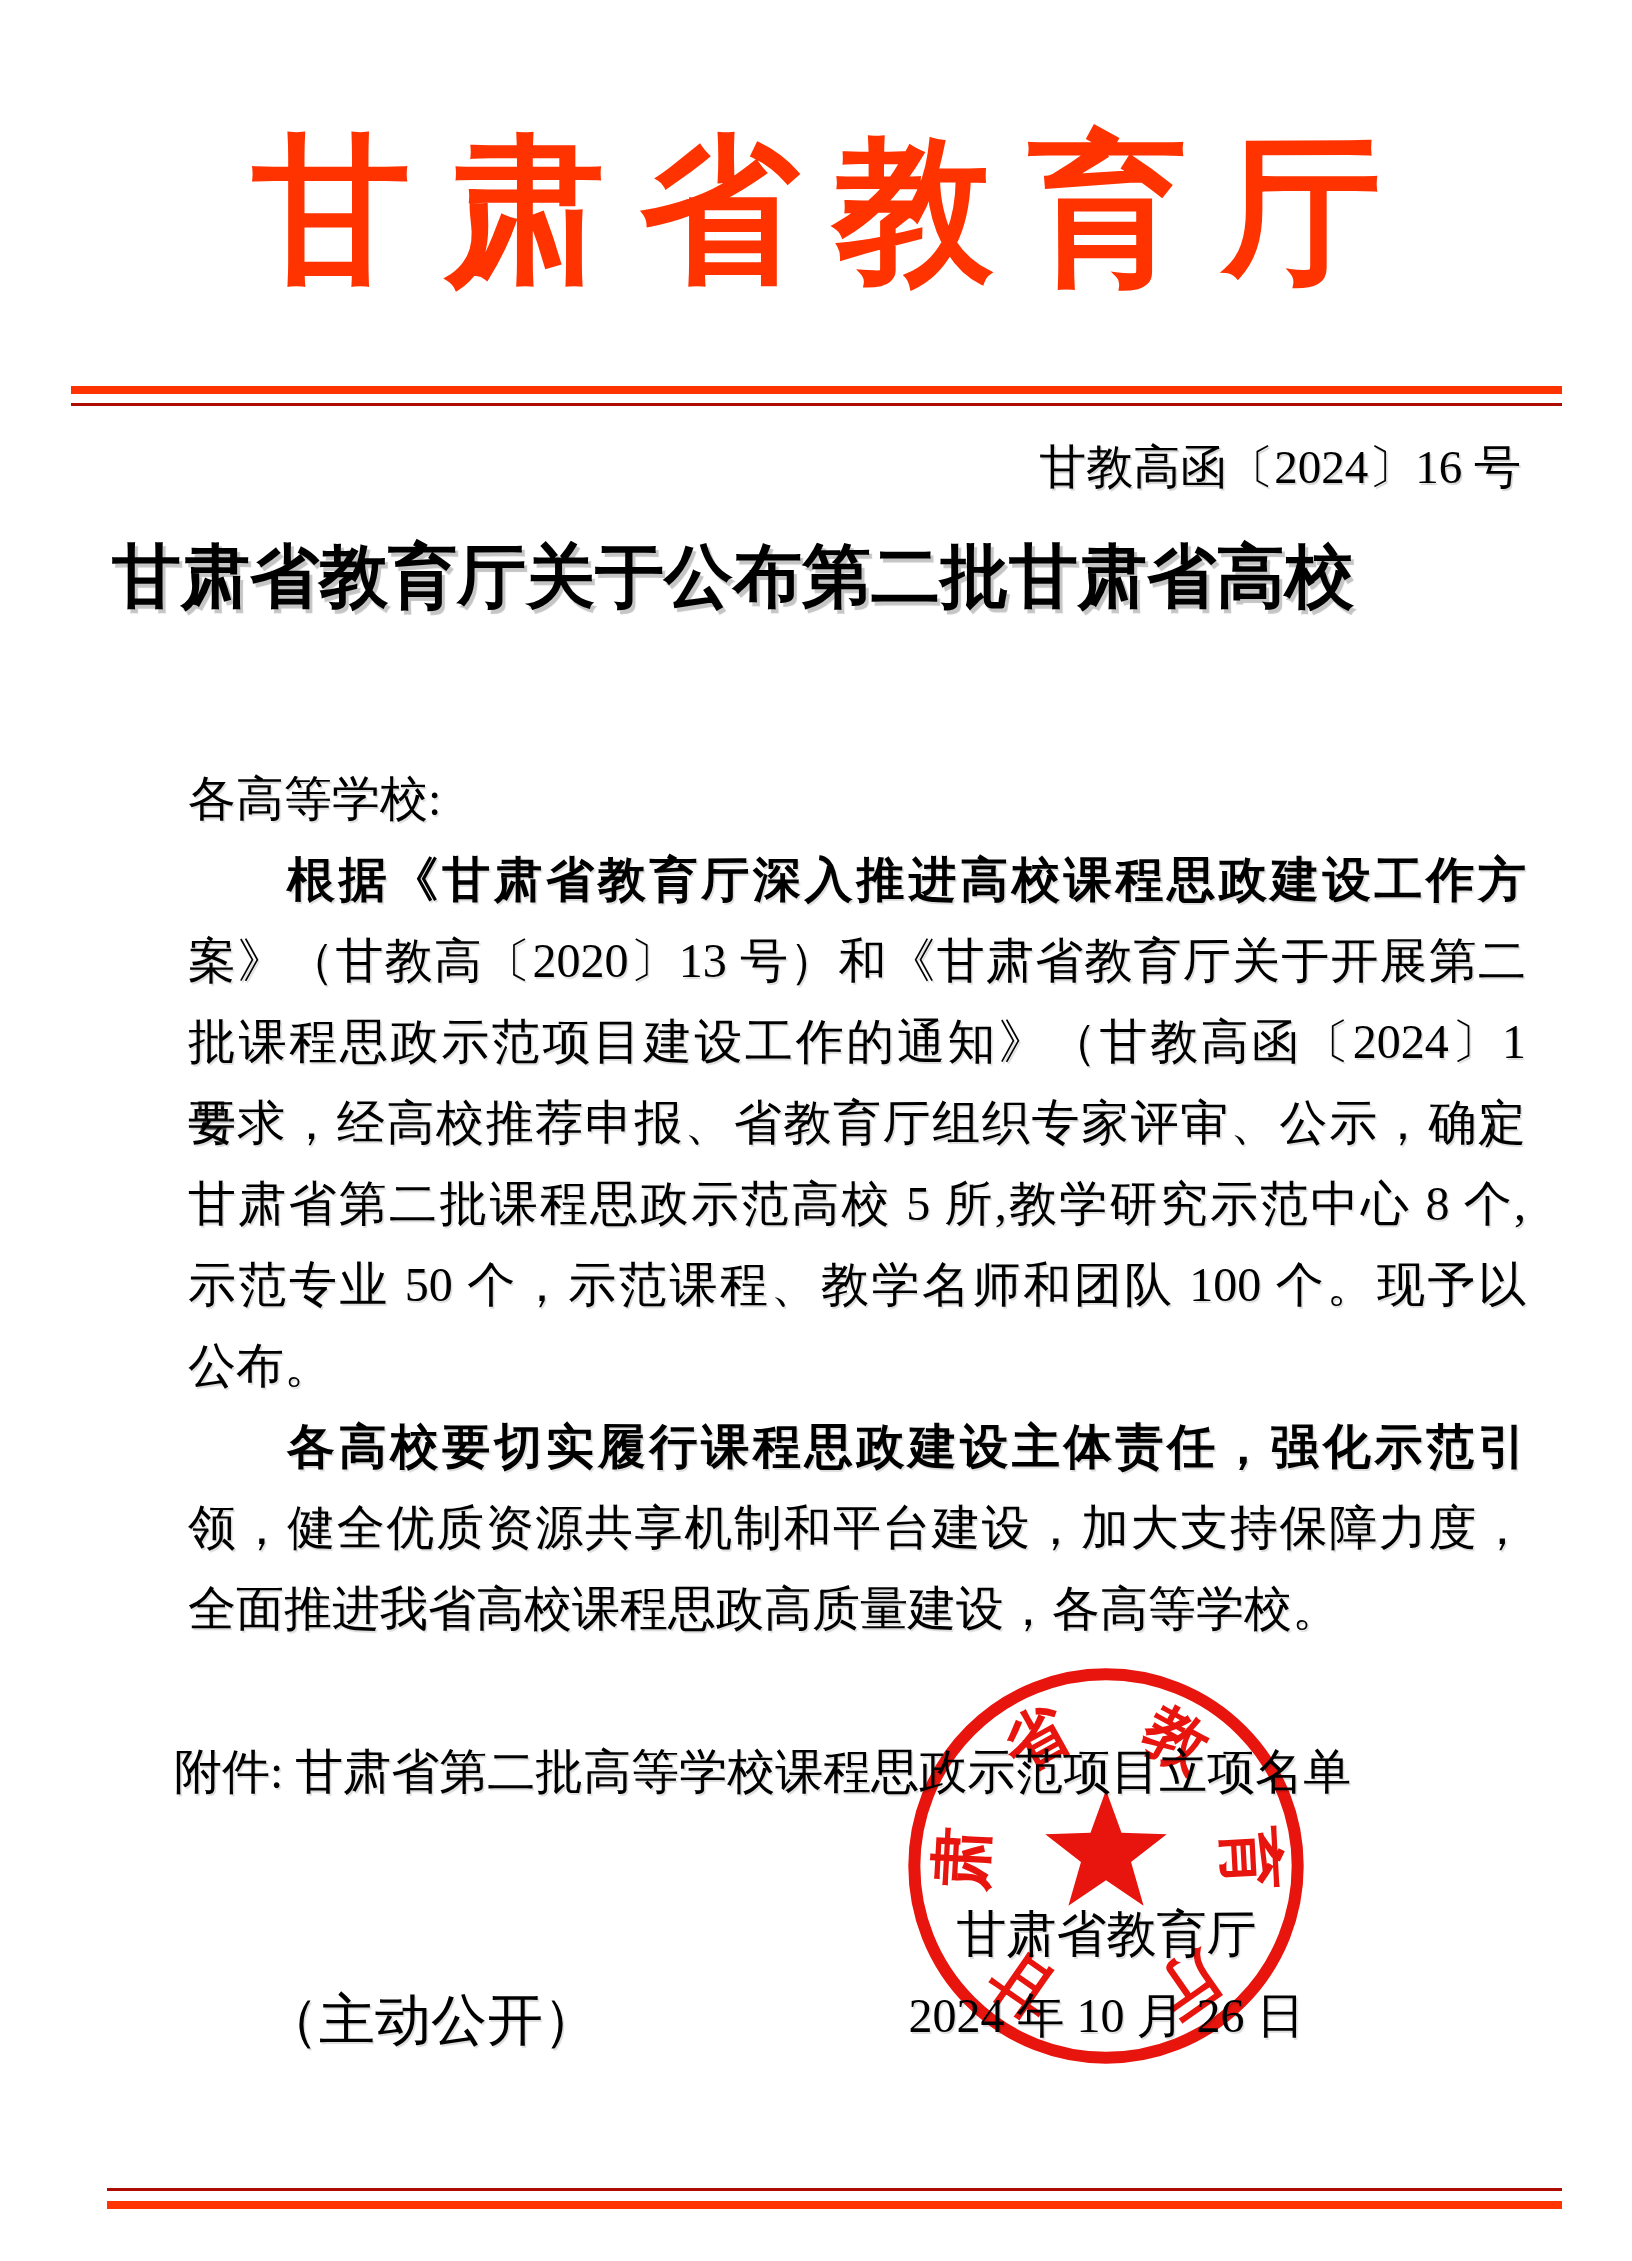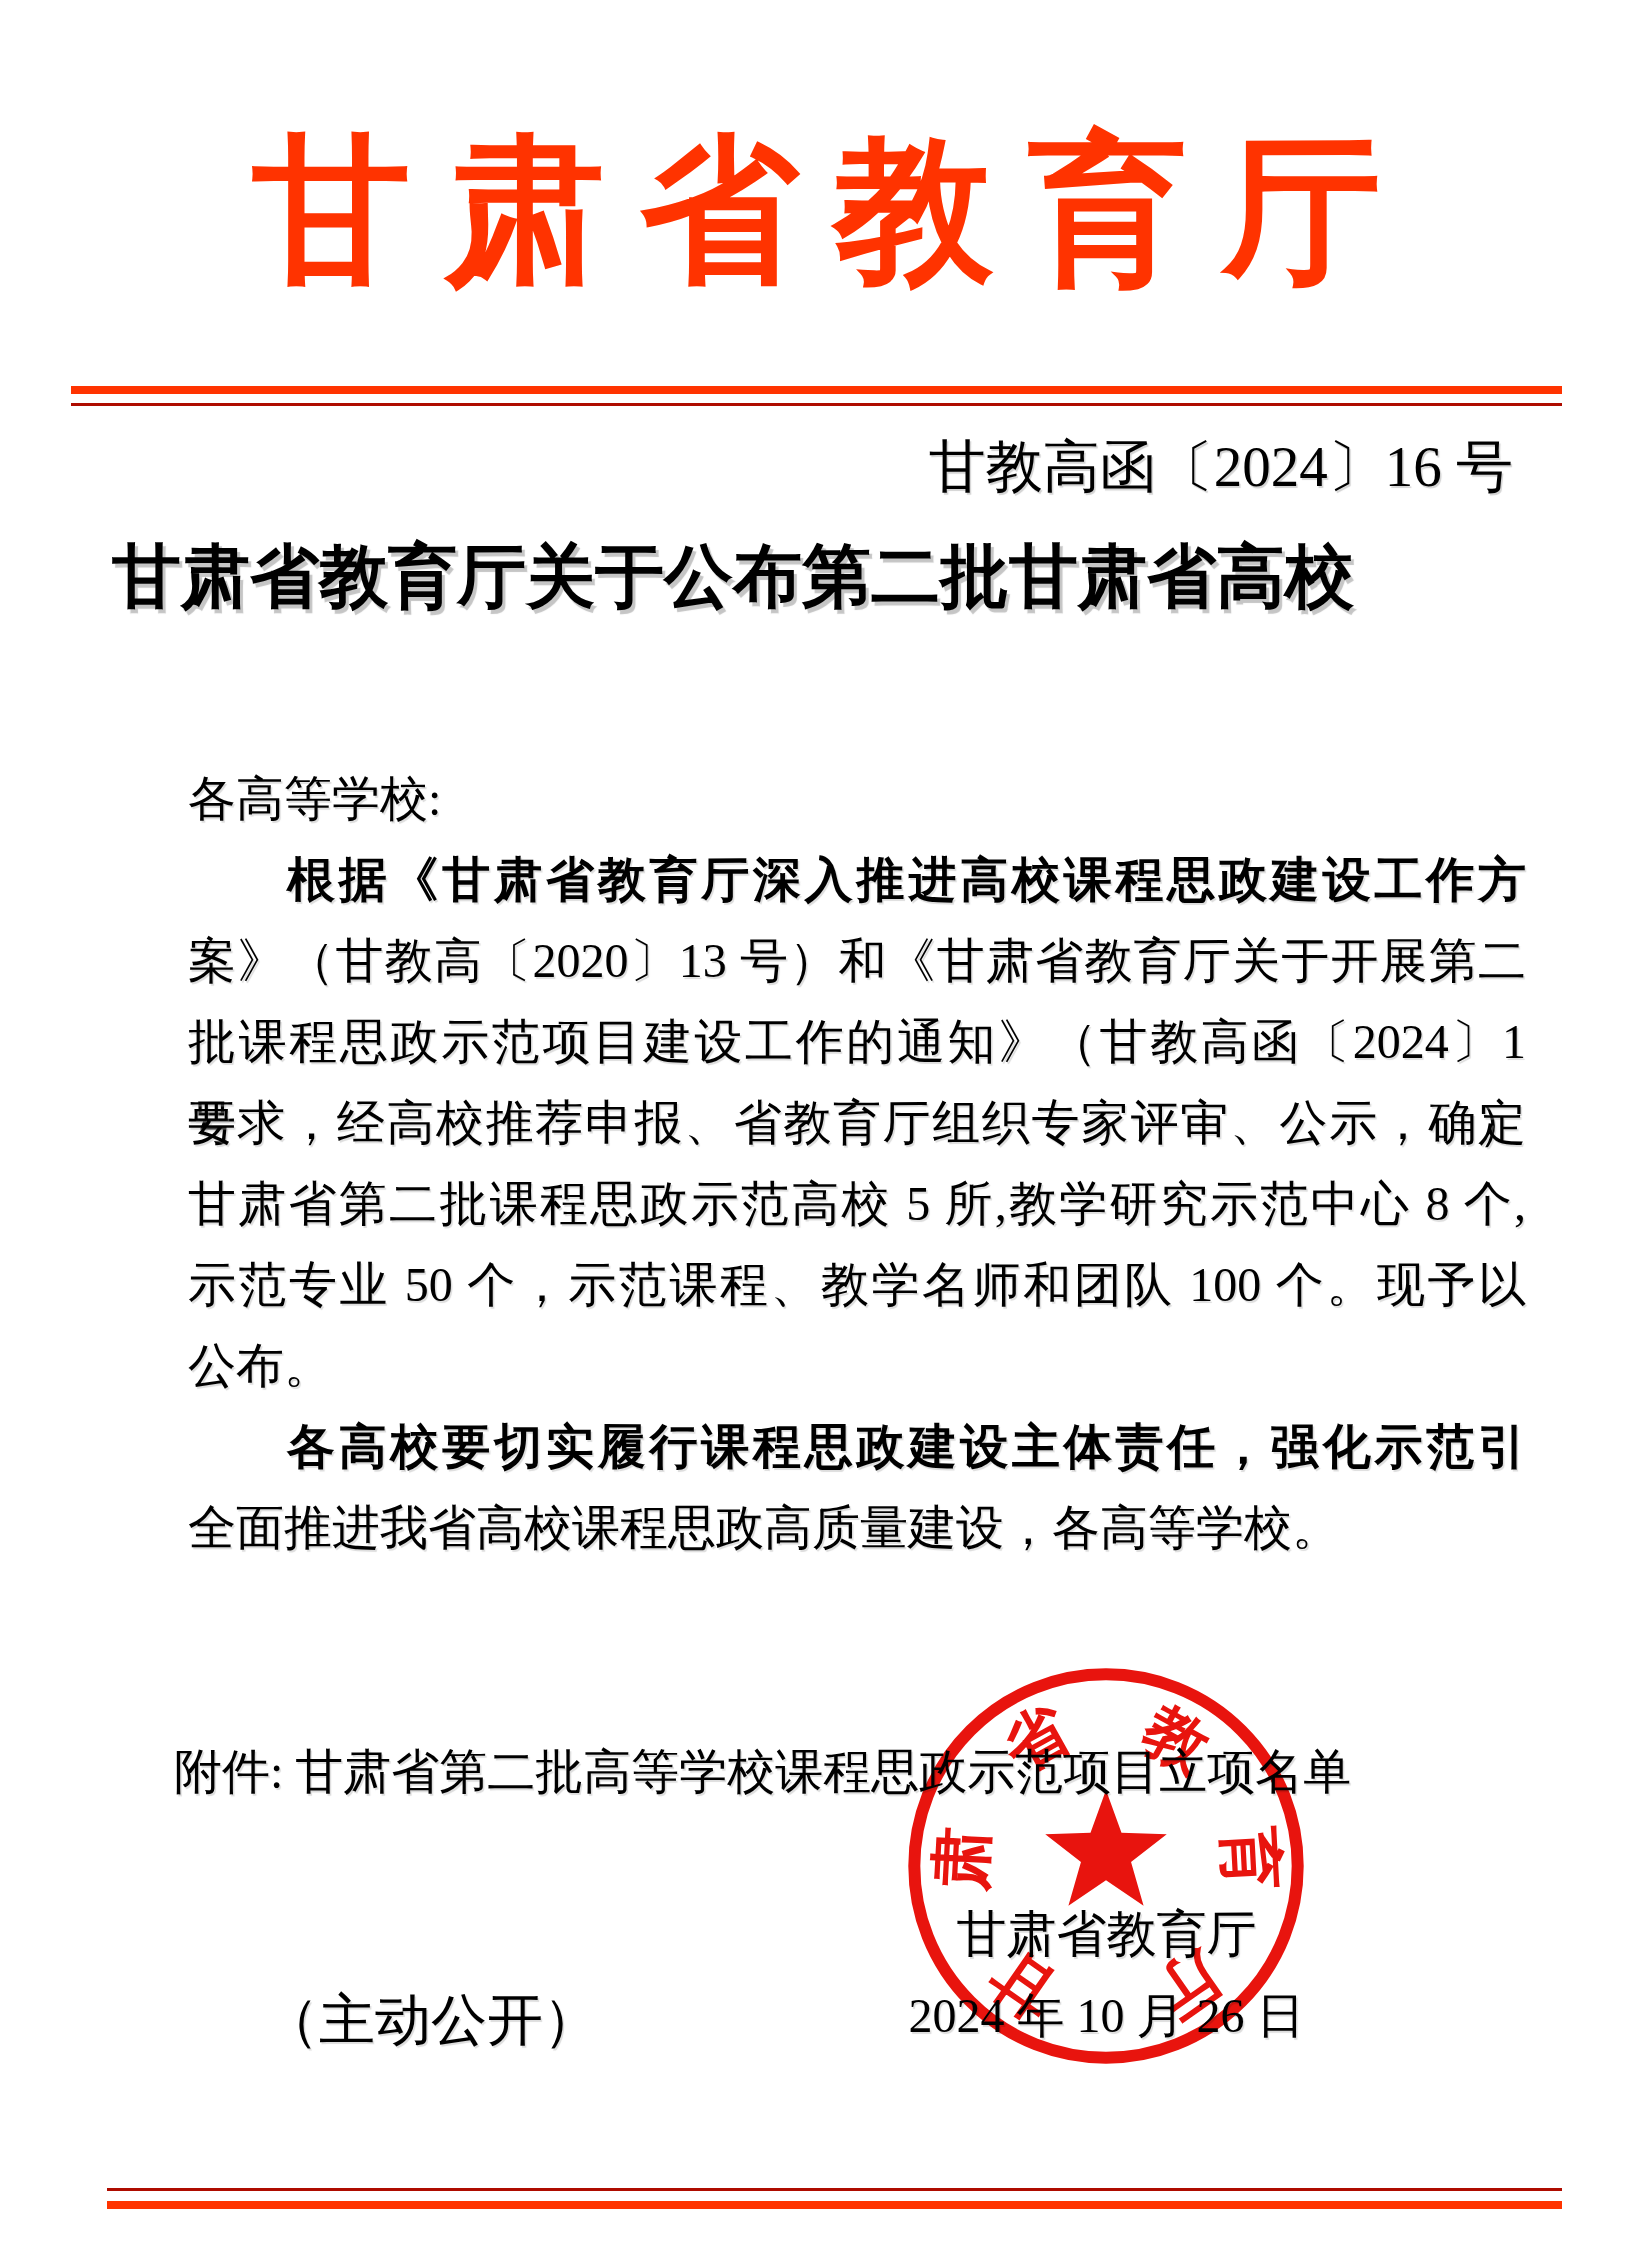--- a/index.html
+++ b/index.html
@@ -20,22 +20,22 @@
     color:#ff3300;
     white-space:nowrap;
   }
   .rule{position:absolute;}
   .rule-top-thick{top:386px;left:71px;right:71px;height:7.5px;background:#ff3300;}
   .rule-top-thin {top:403px;left:71px;right:71px;height:3px;background:#ae0c00;}
   .rule-bot-thin {top:2188px;left:107px;right:71px;height:3px;background:#ae0c00;}
   .rule-bot-thick{top:2201px;left:107px;right:71px;height:8.3px;background:#ff3400;}
   
   .doc-number{
-    position:absolute;top:443px;right:120px;
-    font-size:57px;line-height:48px;
+    position:absolute;top:443px;right:112px;
+    font-size:47px;line-height:48px;
     text-shadow:1.5px 2.3px 0.8px rgba(160,160,160,0.45);
     white-space:nowrap;
     margin-left:11px;
   }
   
   .doc-title{
     position:absolute;top:520px;left:0;width:1466px;
     text-align:center;font-weight:bold;
     font-size:69px;line-height:115px;
     text-shadow:3px 3.8px 0.8px rgba(150,150,150,0.55);
@@ -114,20 +114,21 @@
   <div class="body-text" id="body-text">
       <div class="body-line plain">各高等学校:</div>
       <div class="body-line indent-justify">根据《甘肃省教育厅深入推进高校课程思政建设工作方</div>
       <div class="body-line justify">案》（甘教高〔2020〕13 号）和《甘肃省教育厅关于开展第二</div>
       <div class="body-line justify">批课程思政示范项目建设工作的通知》（甘教高函〔2024〕1 号）</div>
       <div class="body-line justify">要求，经高校推荐申报、省教育厅组织专家评审、公示，确定</div>
       <div class="body-line justify">甘肃省第二批课程思政示范高校 5 所,教学研究示范中心 8 个,</div>
       <div class="body-line justify">示范专业 50 个，示范课程、教学名师和团队 100 个。现予以</div>
       <div class="body-line plain">公布。</div>
       <div class="body-line indent-justify">各高校要切实履行课程思政建设主体责任，强化示范引</div>
+      <div class="body-line justify">领，健全优质资源共享机制和平台建设，加大支持保障力度，</div>
       <div class="body-line plain">全面推进我省高校课程思政高质量建设，各高等学校。</div>
     </div>
 
   <div class="attachment-line">附件: 甘肃省第二批高等学校课程思政示范项目立项名单</div>
 
   <div class="signature-line">甘肃省教育厅</div>
 
   <div class="date-line">2024 年 10 月 26 日</div>
 
   <div class="privacy-line">（主动公开）</div>

